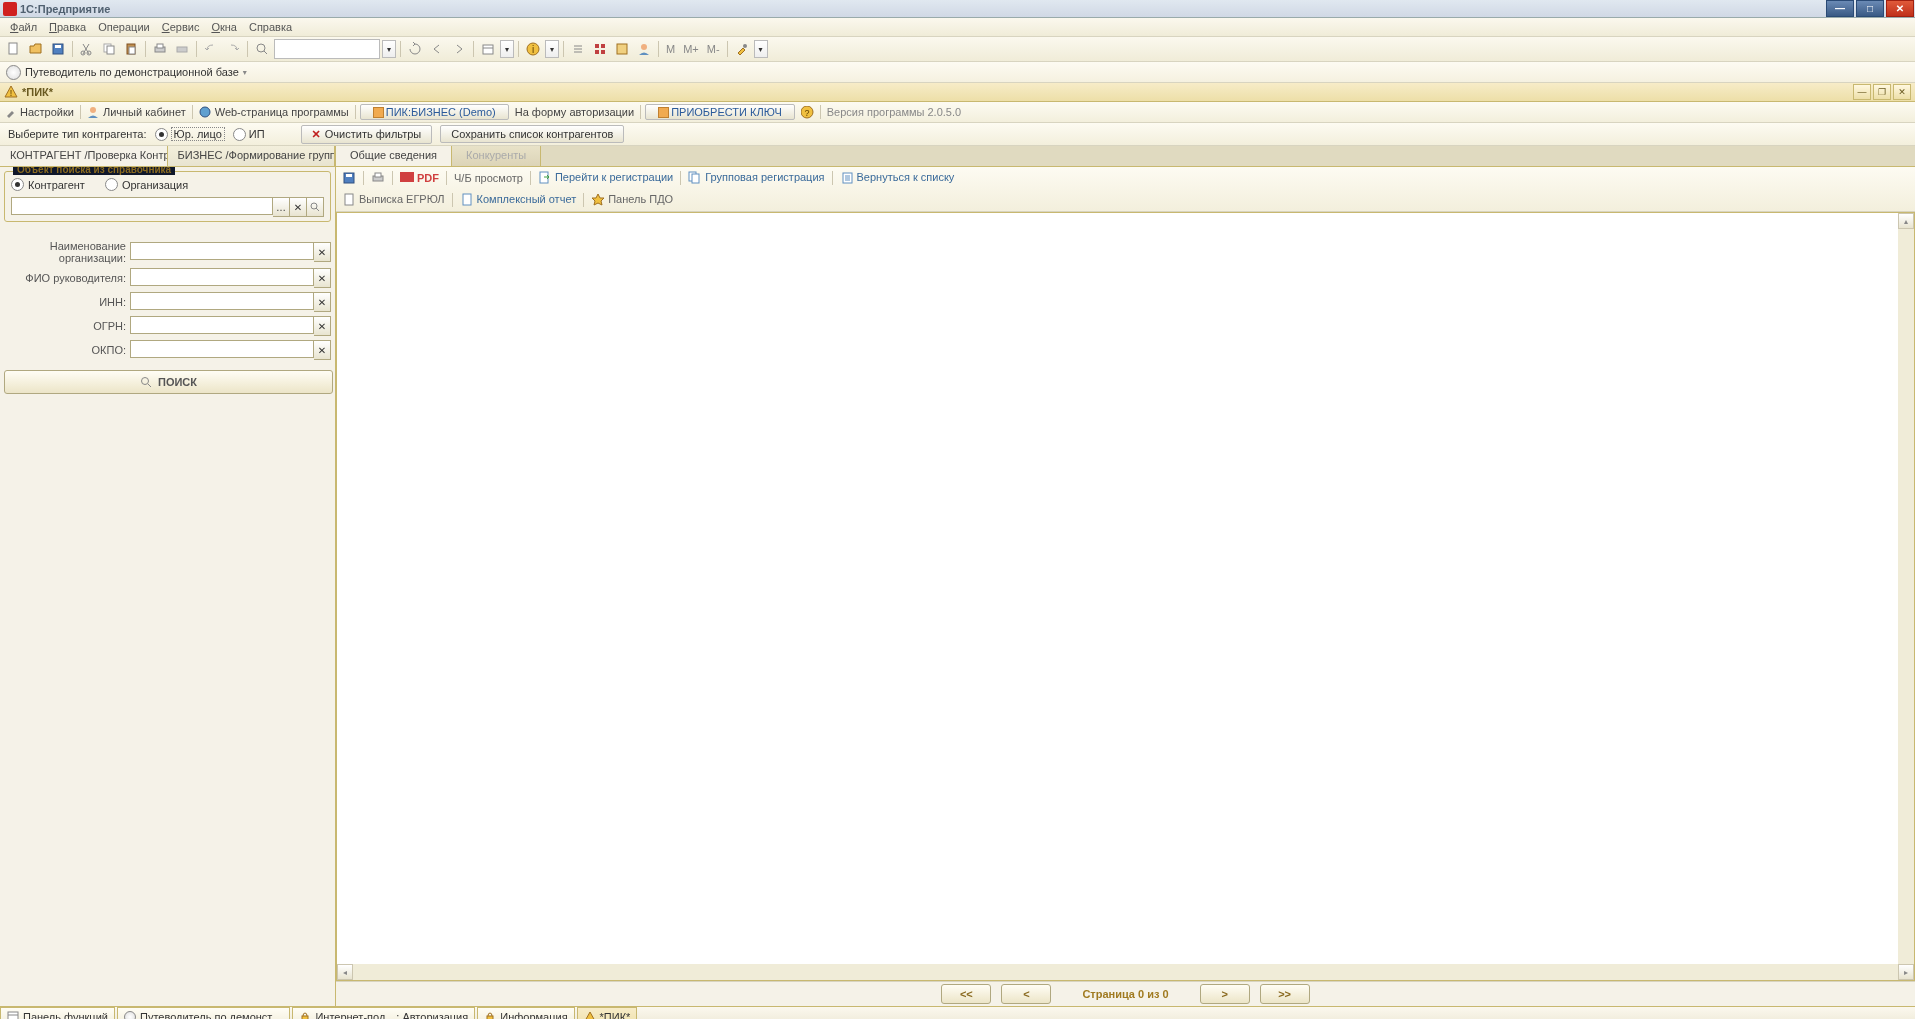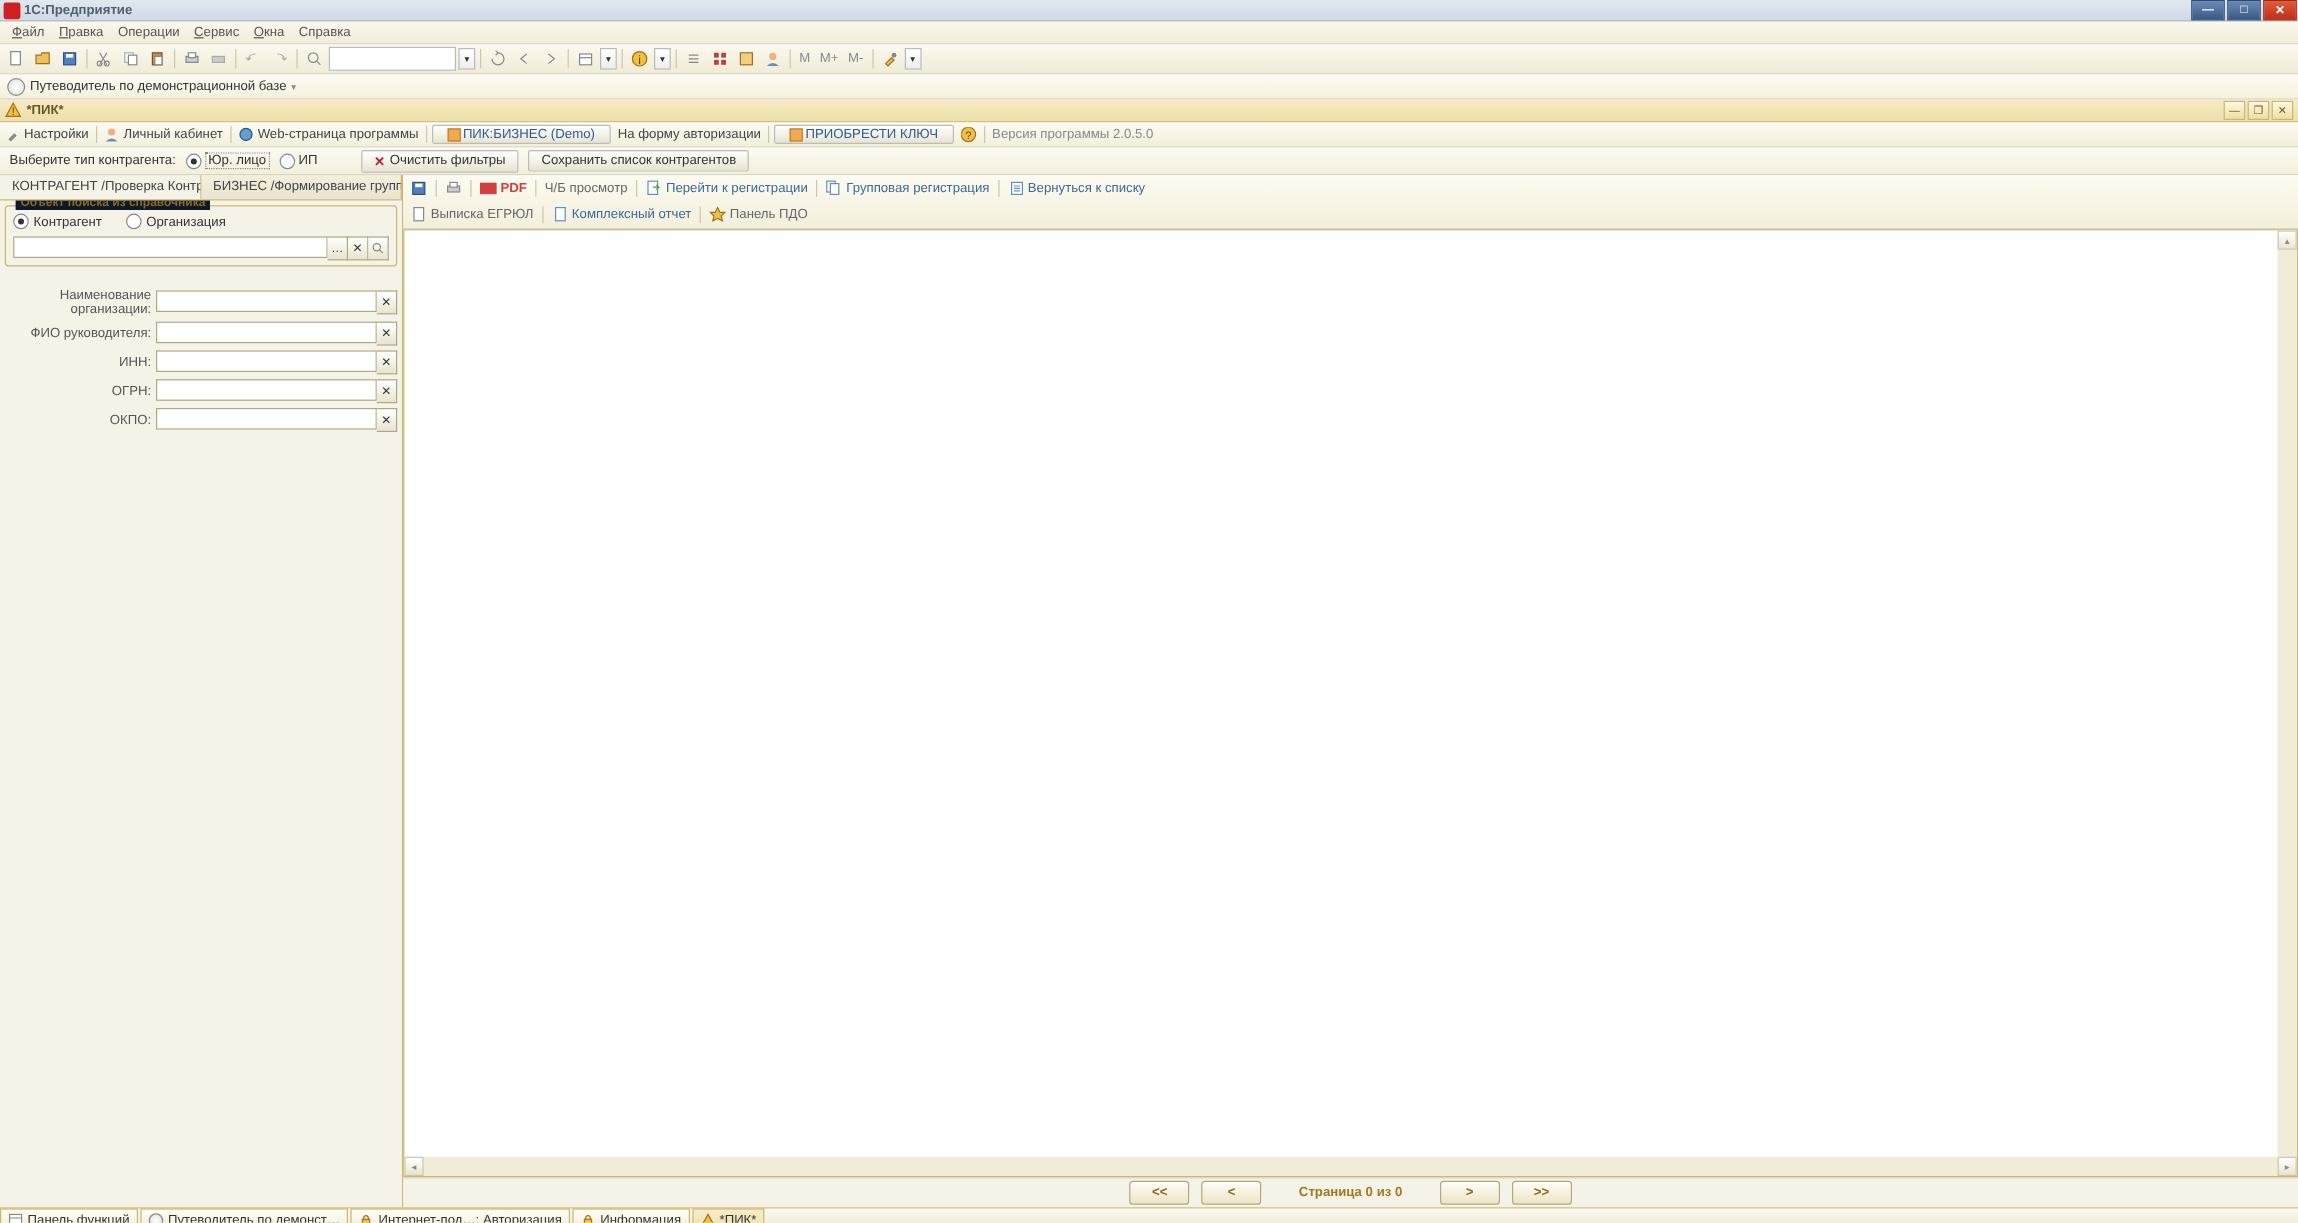--- a/index.html
+++ b/index.html
@@ -53,21 +53,21 @@
 .control .cx{width:16px;height:18px;border:1px solid #b0a880;border-left:none;background:linear-gradient(#fff,#e8e4d0);display:flex;align-items:center;justify-content:center;font-size:10px}
 .search-btn{width:100%;height:22px;border:1px solid #b0a880;background:linear-gradient(#fffdf5,#ece5c8);font-weight:bold;color:#555;display:flex;align-items:center;justify-content:center;gap:6px;border-radius:3px}
 .mag-icon{width:12px;height:12px}
 .right-pane{flex:1;display:flex;flex-direction:column}
 .right-tabs{height:20px;display:flex;background:#e0dac0;border-bottom:1px solid #c8b870}
 .right-tab{padding:3px 14px;border-right:1px solid #c8b870;background:linear-gradient(#e8e2c8,#dcd4b8);color:#444}
 .right-tab.active{background:#f5f2e8}
 .right-tab.disabled{color:#aaa}
 .r-toolbar{background:linear-gradient(#fdfbf2,#f3efdc);border-bottom:1px solid #d8d4c0;display:flex;align-items:center;flex-wrap:wrap;padding:2px 4px;gap:2px}
 .r-toolbar .sep{width:1px;height:14px;background:#ccc6b0;margin:0 3px}
-.rtb-item{display:flex;align-items:center;gap:3px;padding:2px 2px;color:#666}
+.rtb-item{display:flex;gap:3px;padding:2px 2px;color:#666}
 .rtb-item.blue{color:#3a6a9a}
 .canvas{flex:1;background:#fff;border:1px solid #c8b870;margin:0;position:relative;overflow:hidden}
 .scroll-v{position:absolute;right:0;top:0;bottom:16px;width:16px;background:#f0ecd8}
 .scroll-h{position:absolute;left:0;right:0;bottom:0;height:16px;background:#f0ecd8;display:flex;align-items:center}
 .scroll-btn{width:14px;height:14px;border:1px solid #ccc6b0;background:linear-gradient(#fff,#e8e4d0);font-size:8px;display:flex;align-items:center;justify-content:center;color:#888}
 .pager{height:24px;display:flex;align-items:center;justify-content:center;gap:10px;background:#f5f2e8;border-top:1px solid #d8d4c0}
 .pg-btn{width:48px;height:18px;border:1px solid #b0a880;background:linear-gradient(#fffdf5,#ece5c8);border-radius:3px;display:flex;align-items:center;justify-content:center;color:#8a6a20;font-weight:bold}
 .pg-text{color:#a07a20;font-weight:bold;margin:0 21px}
 .status-bar{height:20px;background:linear-gradient(#fbf8ee,#ece7d4);border-top:1px solid #c8b870;display:flex;align-items:center;padding:0}
 .status-item{display:flex;align-items:center;gap:4px;padding:2px 6px;border:1px solid #c8b870;background:linear-gradient(#fffdf5,#f0ecd8);margin-right:2px;height:15px}
@@ -391,24 +391,35 @@
       </div>
       <div class="input-row">
         <label>ОКПО:</label>
         <div class="control">
             <input style="">
             <div class="cx">✕</div>
           </div>
       </div>
 
       <div style="height:6px"></div>
+      <div class="search-btn">
+        <svg class="mag-icon" width="12" height="12">
+            <circle cx="5" cy="5" r="3.5" fill="none" stroke="#888"></circle>
+            <line x1="8" y1="8" x2="11" y2="11" stroke="#888"></line>
+          </svg>
+        <span>ПОИСК</span>
+      </div>
     </div>
   </div>
 
   <div class="right-pane">
+    <div class="right-tabs">
+      <div class="right-tab active">Общие сведения</div>
+      <div class="right-tab disabled">Конкуренты</div>
+    </div>
     <div class="r-toolbar">
       <div class="rtb-item">
           <svg width="14" height="14">
             <rect x="2" y="2" width="10" height="10" fill="#5080c0" stroke="#305080"></rect>
             <rect x="4" y="3" width="6" height="3" fill="#fff"></rect>
           </svg>
         </div>
       <div class="sep"></div>
       <div class="rtb-item">
           <svg width="14" height="14">

